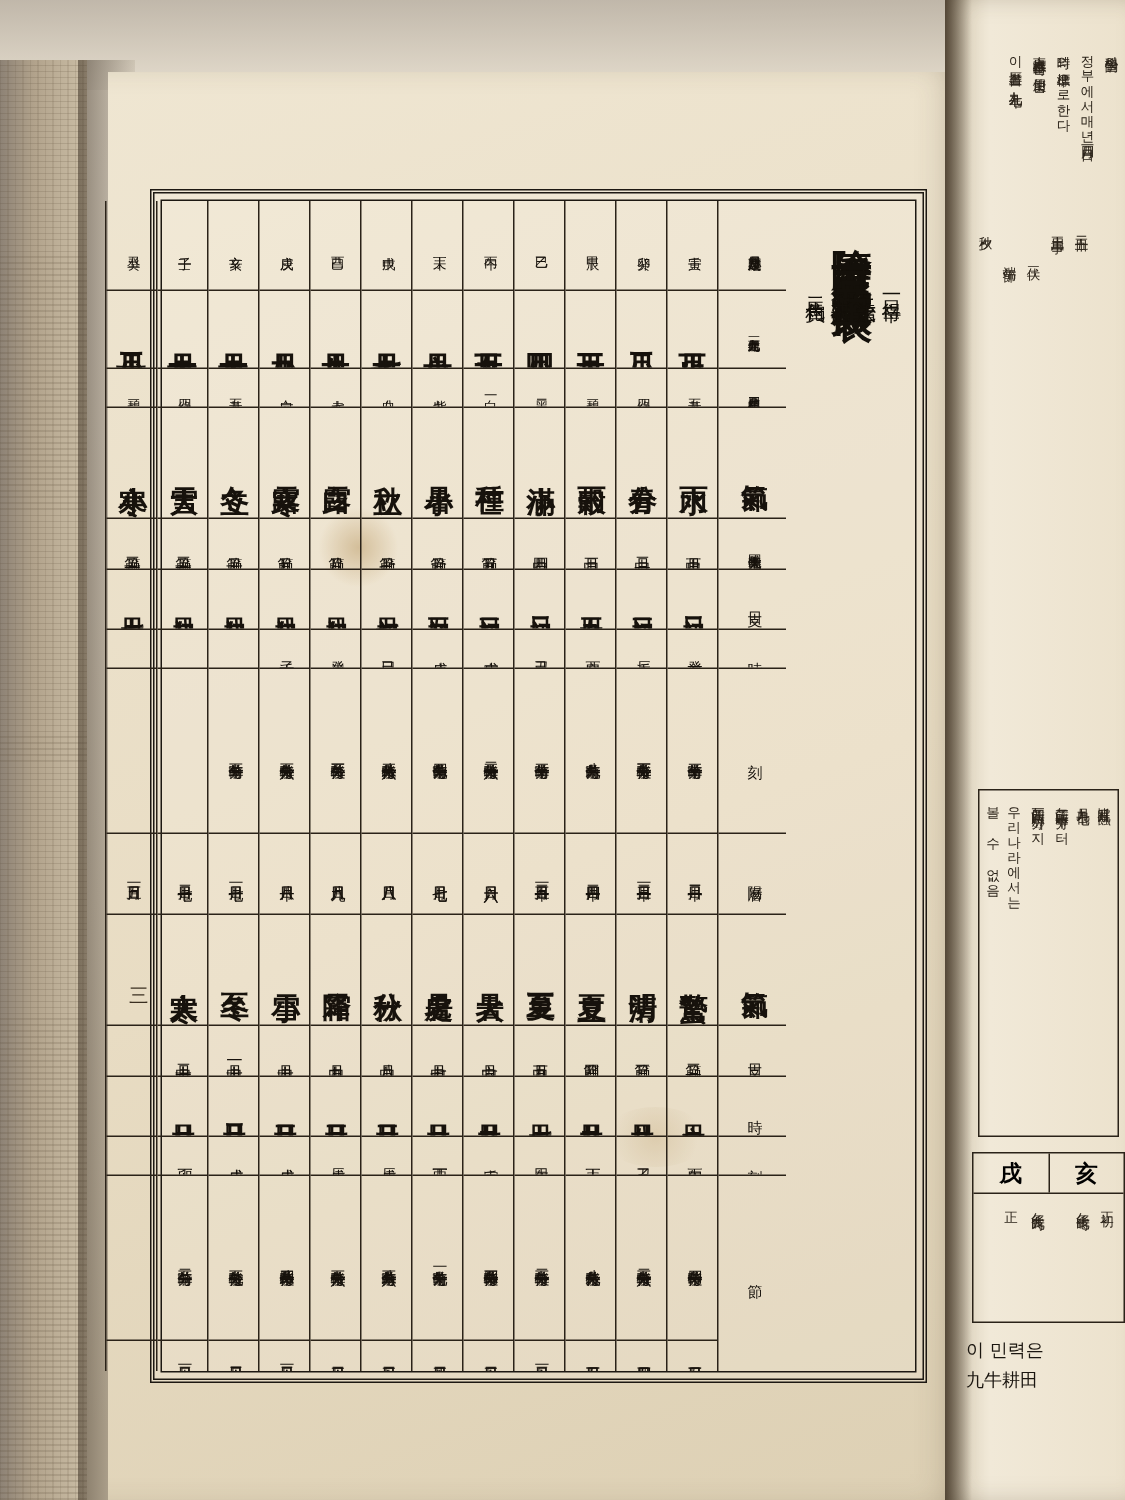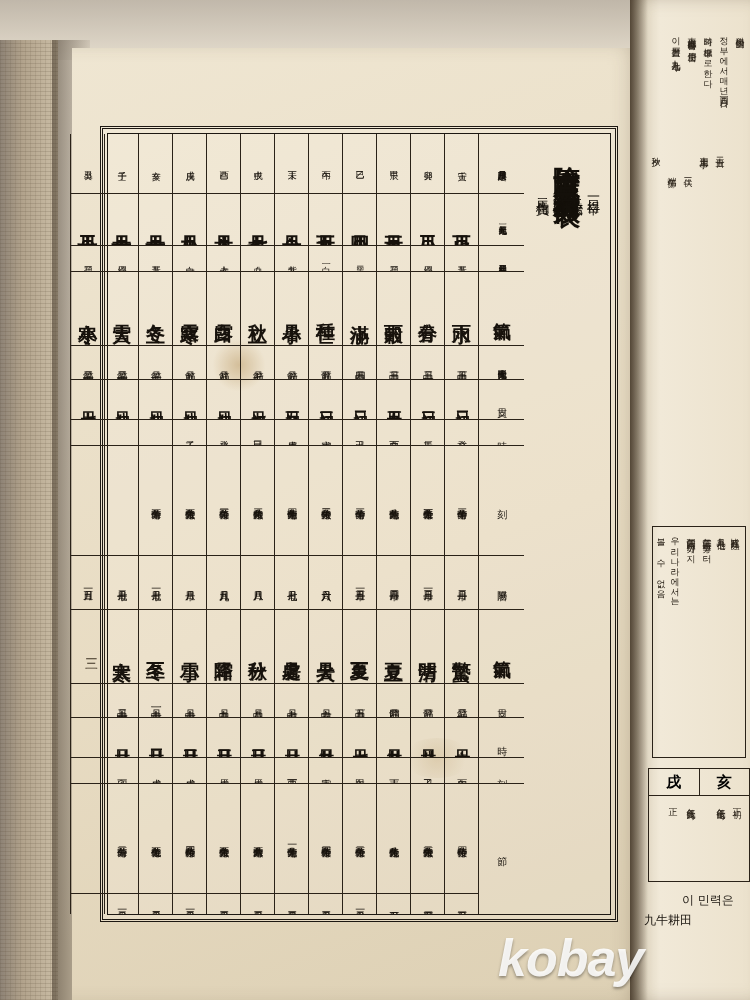--- a/index.html
+++ b/index.html
@@ -441,18 +441,17 @@
       <div style="position:absolute;left:0;top:0;width:100px;height:26px;border-bottom:1.5px solid #2a2218;display:flex;flex-direction:row-reverse;">
         <div style="flex:1;display:flex;align-items:center;justify-content:center;border-left:1.5px solid #2a2218;font-size:15px;font-weight:bold;">亥</div>
         <div style="flex:1;display:flex;align-items:center;justify-content:center;font-size:15px;font-weight:bold;">戌</div>
       </div>
       <div class="rp-col" style="right:6px;top:32px;height:74px;font-size:9px;">正初</div>
       <div class="rp-col" style="right:22px;top:32px;height:74px;font-size:9px;">午後七時</div>
       <div class="rp-col" style="right:52px;top:32px;height:74px;font-size:9px;">午後九時</div>
       <div class="rp-col" style="right:70px;top:32px;height:74px;font-size:9px;">正</div>
     </div>
 
-    <div class="rp-note" style="left:14px;top:892px;margin-left:38px;">이 민력은</div>
+    <div class="rp-note" style="left:14px;top:892px;">이 민력은</div>
     <div class="rp-note" style="left:14px;top:912px;">九牛耕田</div>
   </div>
 
-  <div class="wm">kobay</div>
 </div>
 
 </body></html>

